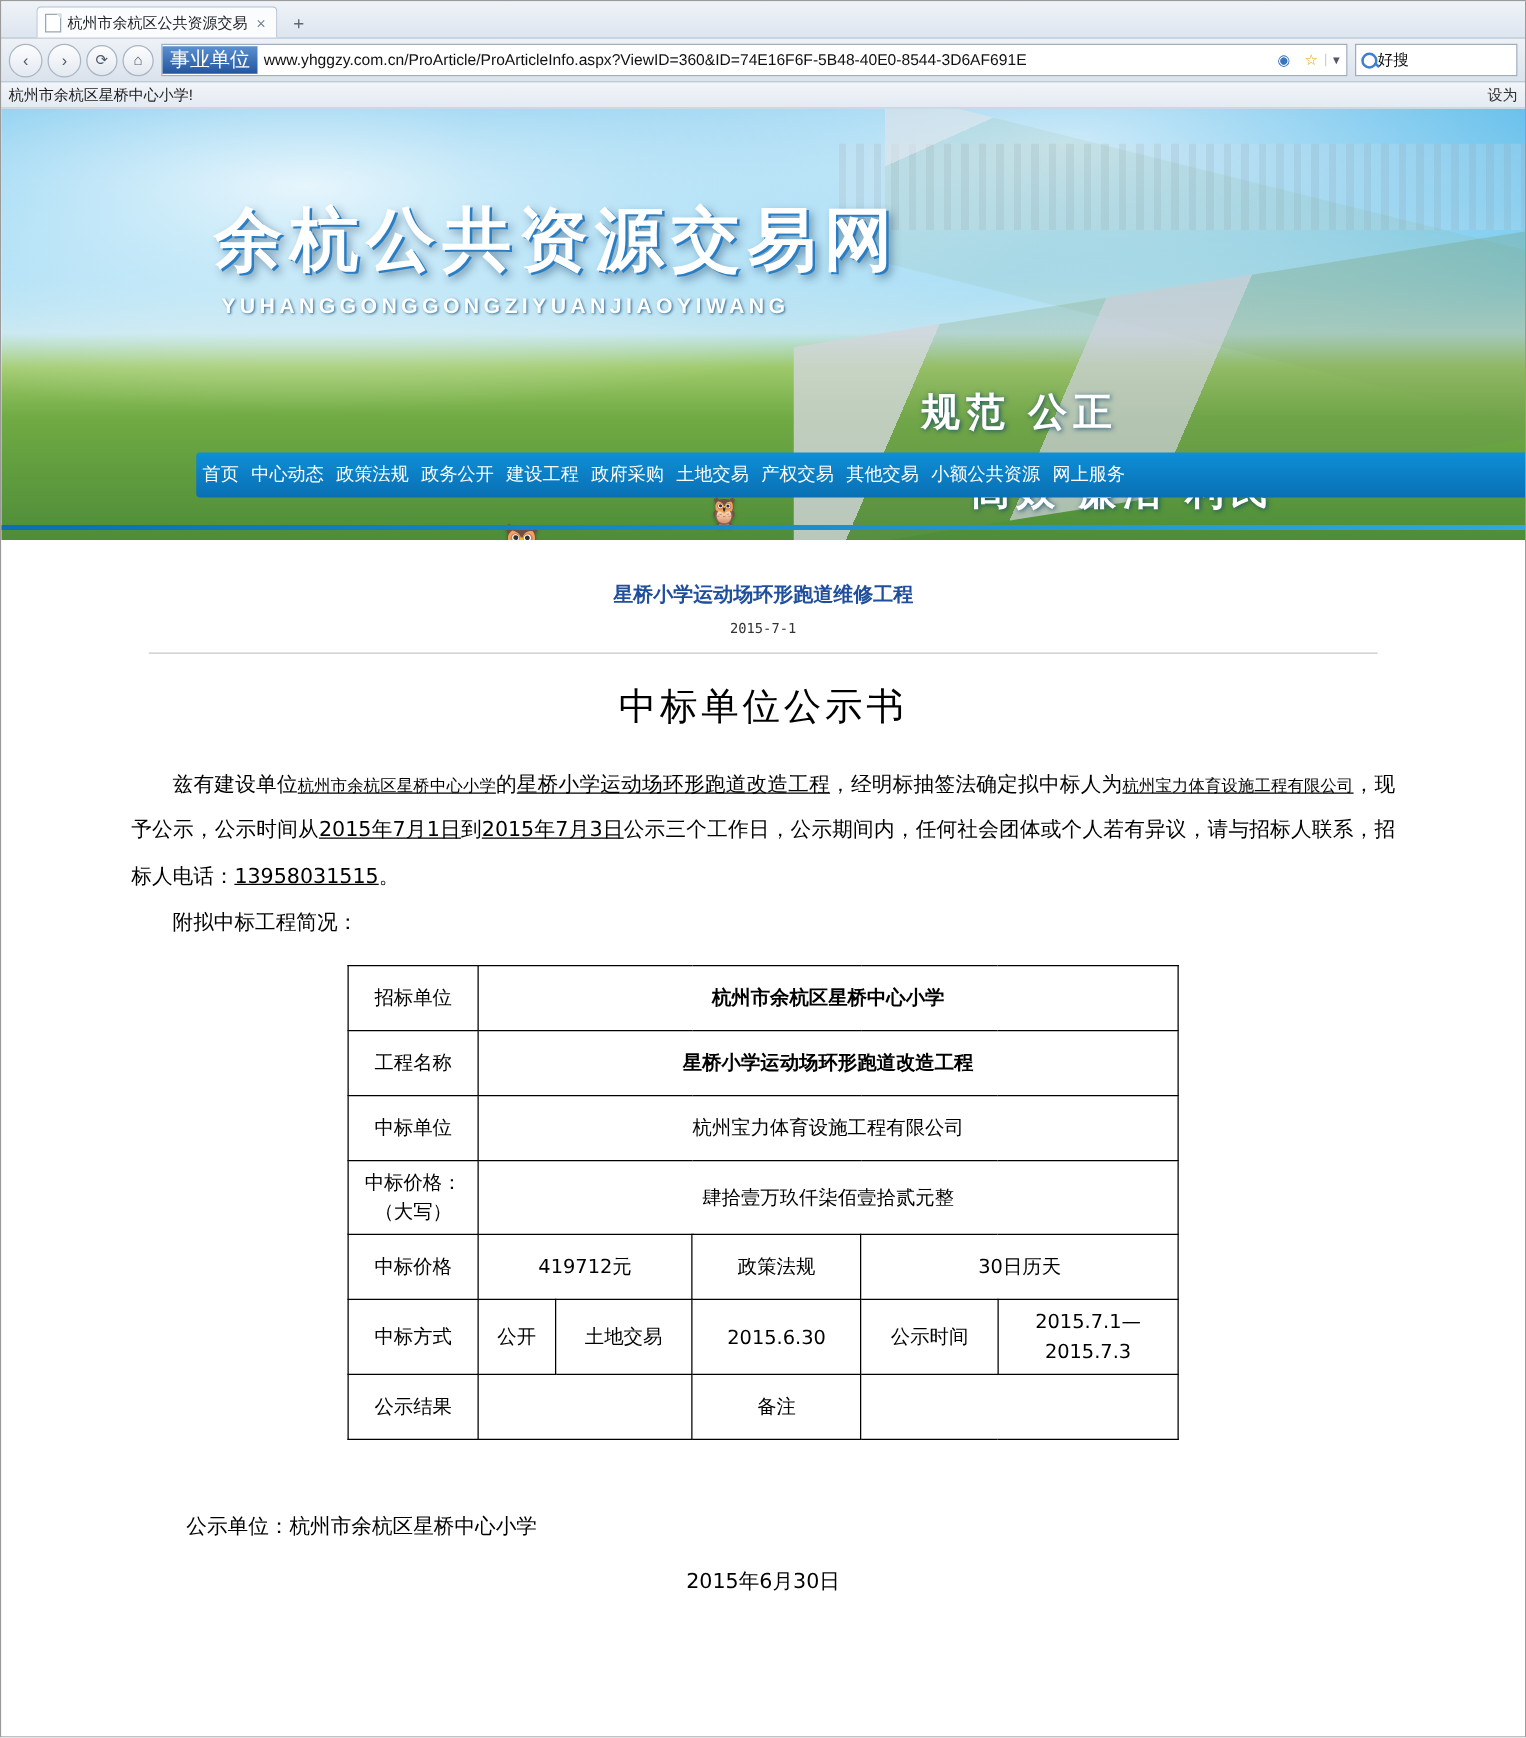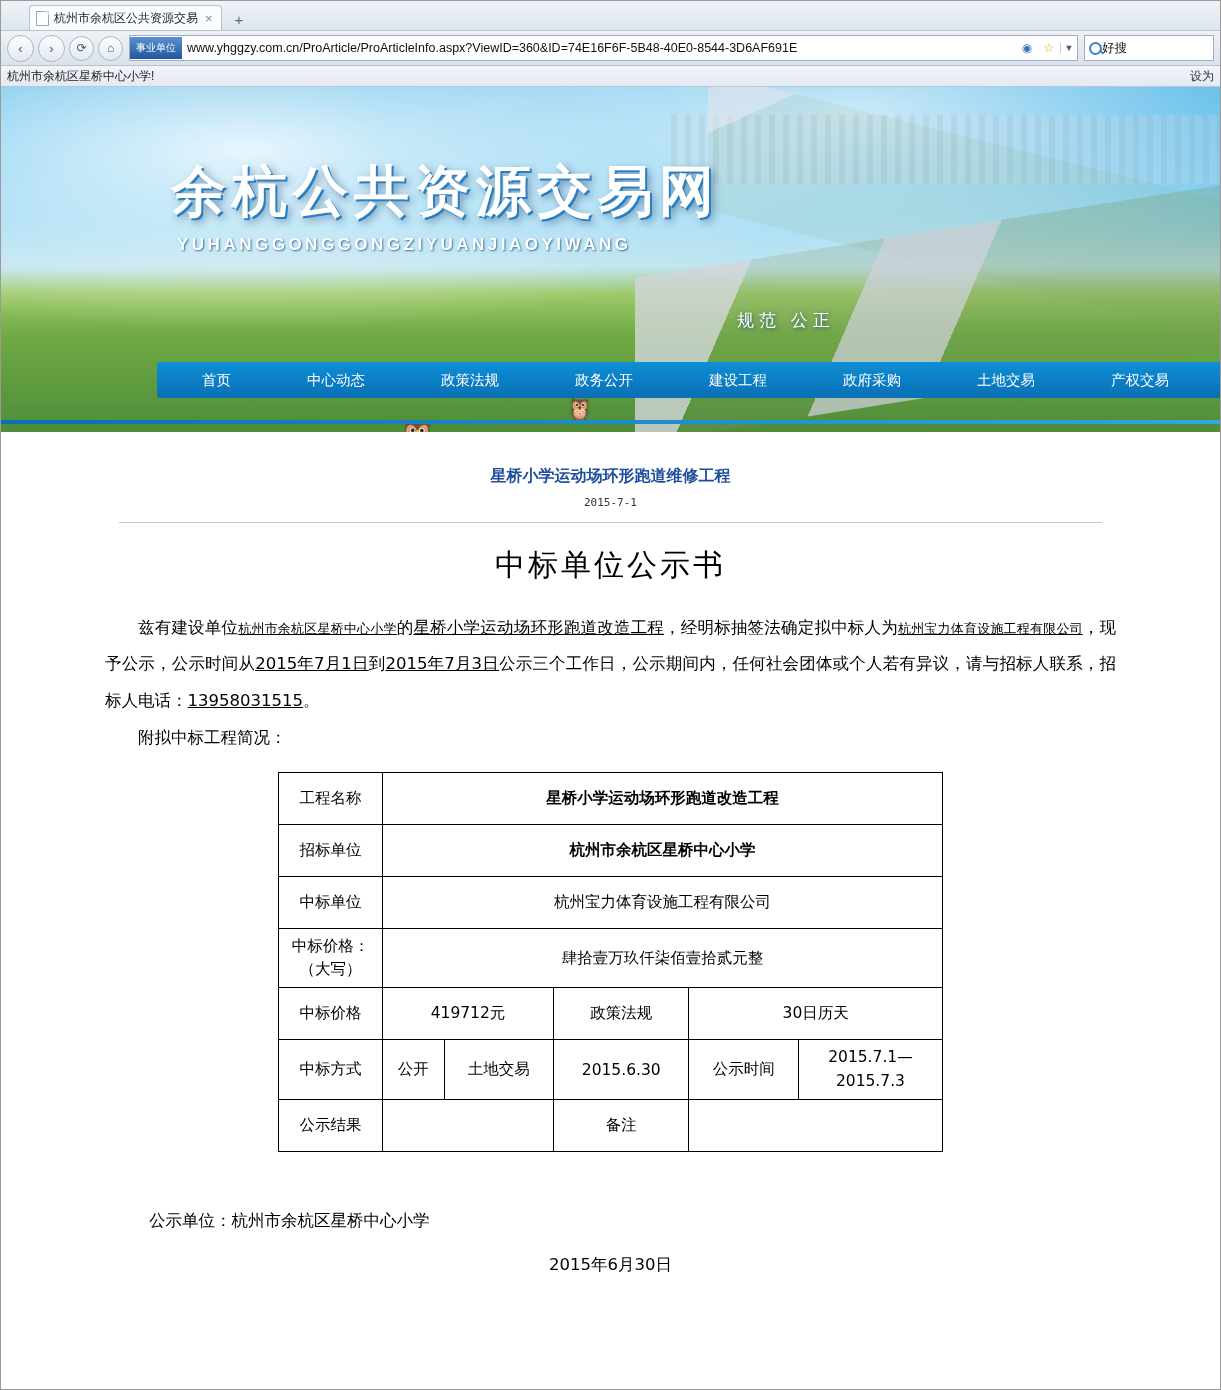--- a/index.html
+++ b/index.html
@@ -104,21 +104,21 @@
     background: #fff;
     border: 1px solid #9fadbd;
     display: flex;
     align-items: center;
     margin: 0 2px;
     position: relative;
   }
   .url-badge {
     background: linear-gradient(to bottom,#5a90d0,#23559e);
     color: #fff;
-    font-size: 10px;
+    font-size: 16px;
     height: 22px;
     display: flex; align-items: center;
     padding: 0 6px;
     white-space: nowrap;
   }
   .url-text {
     flex: 1;
     font-size: 12.5px;
     color: #111;
     padding-left: 5px;
@@ -233,22 +233,22 @@
     top: 148px;
     font-size: 17px;
     font-weight: bold;
     letter-spacing: 3.5px;
     color: #ffffff;
     text-shadow: 1px 1px 2px rgba(0,60,110,0.7);
   }
   .slogan1, .slogan2 {
     position: absolute;
     color: #ffffff;
-    font-size: 17px;
-    font-weight: normal;
+    font-size: 31px;
+    font-weight: bold;
     letter-spacing: 5px;
     text-shadow: 1px 1px 4px rgba(0,60,110,0.8);
   }
   .slogan1 { left: 736px; top: 222px; }
   .slogan2 { left: 776px; top: 285px; }
   .crane {
     position: absolute;
     color: #ffffff;
     font-size: 34px;
     text-shadow: 0 1px 3px rgba(0,0,0,0.25);
@@ -261,24 +261,23 @@
     height: 36px;
     background: linear-gradient(to bottom,#0d8fd6,#0a6fb4);
     display: flex;
     align-items: center;
     border-radius: 3px 0 0 3px;
   }
   .navmenu a {
     color: #fff;
     font-size: 14.5px;
     text-decoration: none;
-    padding: 0 31px;
+    padding: 0 5px;
     line-height: 36px;
     white-space: nowrap;
-    margin-left: 14px;
   }
   .bannerline {
     position: absolute;
     left: 0; right: 0; bottom: 8px;
     height: 4px;
     background: linear-gradient(to right,#0a6fb4,#2fa7e0);
   }
   .content {
     padding: 22px 104px 0 104px;
     box-sizing: border-box;
@@ -439,26 +438,26 @@
 
       <div class="para">
         <span>兹有建设单位</span><span class="u sm">杭州市余杭区星桥中心小学</span><span>的</span><span class="u">星桥小学运动场环形跑道改造工程</span><span>，经明标抽签法确定拟中标人为</span><span class="u sm">杭州宝力体育设施工程有限公司</span><span>，现予公示，公示时间从</span><span class="u">2015年7月1日</span><span>到</span><span class="u">2015年7月3日</span><span>公示三个工作日，公示期间内，任何社会团体或个人若有异议，请与招标人联系，招标人电话：</span><span class="u">13958031515</span><span>。</span>
       </div>
 
       <div class="para2">附拟中标工程简况：</div>
 
       <table class="info">
         <tbody>
             <tr>
+          <td class="lbl">招标单位</td>
+          <td colspan="6" class="big">杭州市余杭区星桥中心小学</td>
+        </tr>
+        <tr>
           <td class="lbl">工程名称</td>
           <td colspan="6" class="mid">星桥小学运动场环形跑道改造工程</td>
-        </tr>
-        <tr>
-          <td class="lbl">招标单位</td>
-          <td colspan="6" class="big">杭州市余杭区星桥中心小学</td>
         </tr>
         <tr>
           <td class="lbl">中标单位</td>
           <td colspan="6" class="gray">杭州宝力体育设施工程有限公司</td>
         </tr>
         <tr>
           <td class="lbl two-line">
             <div>中标价格：</div>
             <div>（大写）</div>
           </td>

